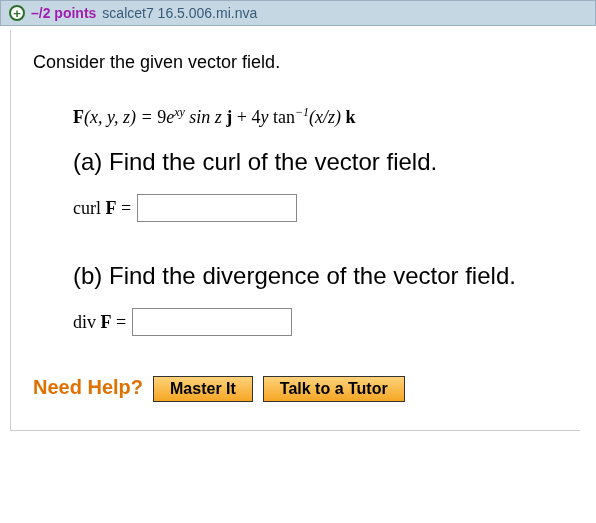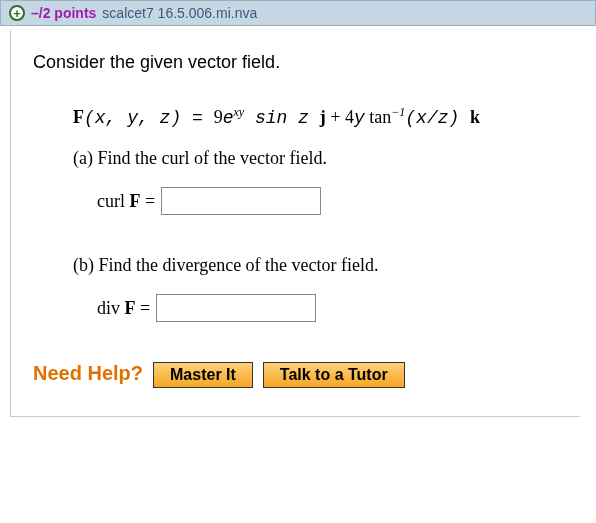--- a/index.html
+++ b/index.html
@@ -58,36 +58,36 @@
     font-size: 18px;
     color: #000;
     margin-bottom: 32px;
   }
   .formula {
     font-size: 18px;
     margin: 0 0 20px 40px;
     font-family: "Times New Roman", serif;
   }
   .formula .fn { font-weight: bold; }
-  .formula .var { font-style: italic; font-family: Liberation Mono, monospace; }
+  .formula .var { font-style: italic; }
   .formula sup { font-size: 12px; font-style: italic;}
   .part {
-    font-size: 18px;
+    font-size: 24px;
     margin: 0 0 18px 40px;
-    font-family: Liberation Serif, serif;
+    font-family: Liberation Sans, sans-serif;
   }
   .answer-row {
     font-size: 18px;
     margin: 0 0 40px 40px;
     font-family: "Times New Roman", serif;
     display: flex;
     align-items: center;
     gap: 6px;
   }
-  .answer-row .lbl { white-space: pre; margin-left: 24px; }
+  .answer-row .lbl { white-space: pre; }
   .answer-row .bold { font-weight: bold; }
   .answer-input {
     border: 1px solid #888;
     height: 26px;
     width: 150px;
     font-size: 16px;
     padding: 0 4px;
   }
   .part-b-gap { margin-top: 10px; }
   .help-row {

